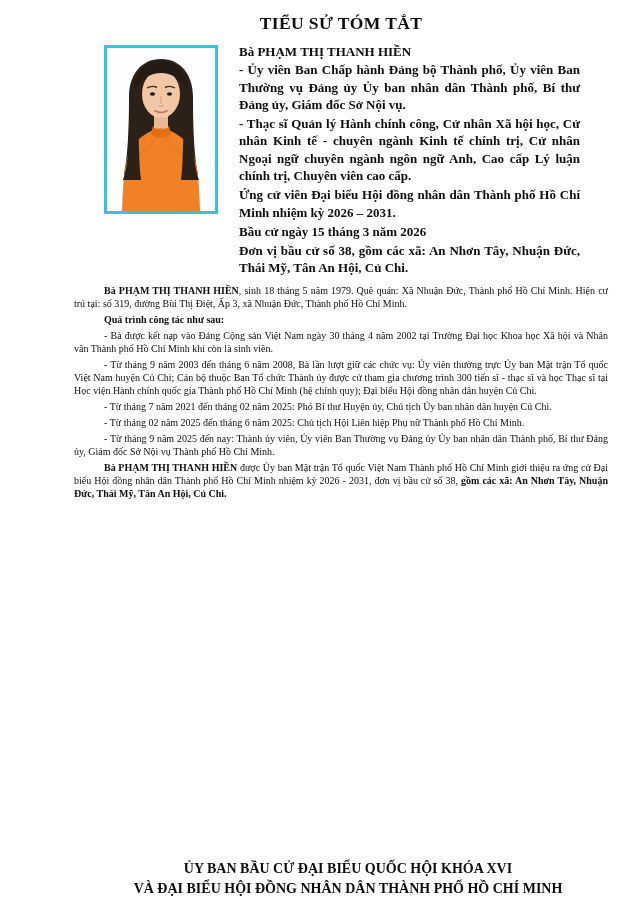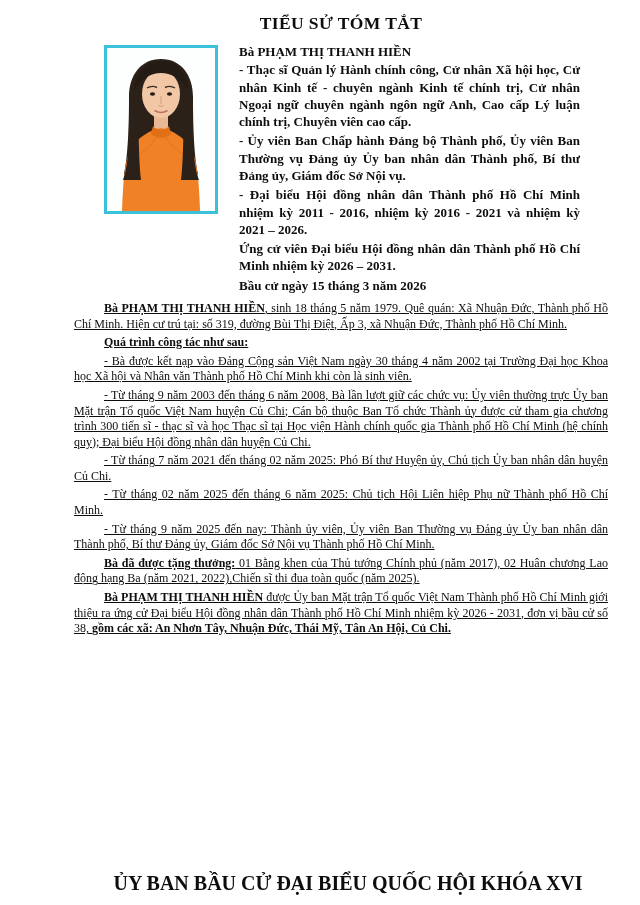--- a/index.html
+++ b/index.html
@@ -32,34 +32,33 @@
     overflow: hidden;
   }
   .photo-frame svg { display: block; width: 108px; height: 163px; }
 
   .info-col { width: 341px; flex: none; font-weight: 700; font-size: 13px; line-height: 1.33; }
   .info-col p { margin: 0 0 2px 0; text-align: justify; }
   .info-col p.name { text-align: left; margin-bottom: 1px; }
 
   .bio p {
     margin: 0 0 3px 0;
-    font-size: 12px;
+    font-size: 10px;
     line-height: 1.3;
     text-align: justify;
     text-indent: 30px;
-    text-decoration: underline;
   }
   .bold { font-weight: 700; }
 
   .footer {
     position: absolute;
     left: 84px; right: 28px; bottom: 7px;
     text-align: center;
     font-weight: 700;
-    font-size: 20px;
+    font-size: 14px;
     line-height: 1.38;
   }
   .footer p { margin: 0; }
 </style>
 </head>
 <body>
 
 <div class="doc">
 
   <h1 class="title">TIỂU SỬ TÓM TẮT</h1>
@@ -84,37 +83,37 @@
           <ellipse cx="45.5" cy="46" rx="2.6" ry="1.7" fill="#231a15"></ellipse>
           <ellipse cx="62.5" cy="46" rx="2.6" ry="1.7" fill="#231a15"></ellipse>
           <path d="M54 48 l0 8 m-2.5 1.5 q2.5 1.5 5 0" stroke="#d7a181" stroke-width="1.1" fill="none"></path>
           <path d="M47.5 62.5 q6.5 4 13 0" stroke="#bf7060" stroke-width="1.6" fill="none"></path>
         </svg>
       </div>
     </div>
 
     <div class="info-col">
       <p class="name">Bà PHẠM THỊ THANH HIỀN</p>
+      <p>- Ủy viên Ban Chấp hành Đảng bộ Thành phố, Ủy viên Ban Thường vụ Đảng ủy Ủy ban nhân dân Thành phố, Bí thư Đảng ủy, Giám đốc Sở Nội vụ.</p>
       <p>- Thạc sĩ Quản lý Hành chính công, Cử nhân Xã hội học, Cử nhân Kinh tế - chuyên ngành Kinh tế chính trị, Cử nhân Ngoại ngữ chuyên ngành ngôn ngữ Anh, Cao cấp Lý luận chính trị, Chuyên viên cao cấp.</p>
-      <p>- Ủy viên Ban Chấp hành Đảng bộ Thành phố, Ủy viên Ban Thường vụ Đảng ủy Ủy ban nhân dân Thành phố, Bí thư Đảng ủy, Giám đốc Sở Nội vụ.</p>
-      <p>- Đại biểu Hội đồng nhân dân Thành phố Hồ Chí Minh nhiệm kỳ 2011 - 2016, nhiệm kỳ 2016 - 2021 và nhiệm kỳ 2021 – 2026.</p>
       <p>Ứng cử viên Đại biểu Hội đồng nhân dân Thành phố Hồ Chí Minh nhiệm kỳ 2026 – 2031.</p>
       <p>Bầu cử ngày 15 tháng 3 năm 2026</p>
+      <p>Đơn vị bầu cử số 38, gồm các xã: An Nhơn Tây, Nhuận Đức, Thái Mỹ, Tân An Hội, Củ Chi.</p>
     </div>
   </div>
 
   <div class="bio">
     <p><span class="bold">Bà PHẠM THỊ THANH HIỀN</span><span>, sinh 18 tháng 5 năm 1979. Quê quán: Xã Nhuận Đức, Thành phố Hồ Chí Minh. Hiện cư trú tại: số 319, đường Bùi Thị Điệt, Ấp 3, xã Nhuận Đức, Thành phố Hồ Chí Minh.</span></p>
     <p class="bold">Quá trình công tác như sau:</p>
     <p>- Bà được kết nạp vào Đảng Cộng sản Việt Nam ngày 30 tháng 4 năm 2002 tại Trường Đại học Khoa học Xã hội và Nhân văn Thành phố Hồ Chí Minh khi còn là sinh viên.</p>
     <p>- Từ tháng 9 năm 2003 đến tháng 6 năm 2008, Bà lần lượt giữ các chức vụ: Ủy viên thường trực Ủy ban Mặt trận Tổ quốc Việt Nam huyện Củ Chi; Cán bộ thuộc Ban Tổ chức Thành ủy được cử tham gia chương trình 300 tiến sĩ - thạc sĩ và học Thạc sĩ tại Học viện Hành chính quốc gia Thành phố Hồ Chí Minh (hệ chính quy); Đại biểu Hội đồng nhân dân huyện Củ Chi.</p>
     <p>- Từ tháng 7 năm 2021 đến tháng 02 năm 2025: Phó Bí thư Huyện ủy, Chủ tịch Ủy ban nhân dân huyện Củ Chi.</p>
     <p>- Từ tháng 02 năm 2025 đến tháng 6 năm 2025: Chủ tịch Hội Liên hiệp Phụ nữ Thành phố Hồ Chí Minh.</p>
     <p>- Từ tháng 9 năm 2025 đến nay: Thành ủy viên, Ủy viên Ban Thường vụ Đảng ủy Ủy ban nhân dân Thành phố, Bí thư Đảng ủy, Giám đốc Sở Nội vụ Thành phố Hồ Chí Minh.</p>
-    <p><span class="bold">Bà đã được tặng thưởng:</span><span> 01 Bằng khen của Thủ tướng Chính phủ (năm 2017), 02 Huân chương Lao động hạng Ba (năm 2021, 2022),Chiến sĩ thi đua toàn quốc (năm 2025).</span></p>
     <p><span class="bold">Bà PHẠM THỊ THANH HIỀN</span><span> được Ủy ban Mặt trận Tổ quốc Việt Nam Thành phố Hồ Chí Minh giới thiệu ra ứng cử Đại biểu Hội đồng nhân dân Thành phố Hồ Chí Minh nhiệm kỳ 2026 - 2031, đơn vị bầu cử số 38, </span><span class="bold">gồm các xã: An Nhơn Tây, Nhuận Đức, Thái Mỹ, Tân An Hội, Củ Chi.</span></p>
   </div>
 
   <div class="footer">
     <p>ỦY BAN BẦU CỬ ĐẠI BIỂU QUỐC HỘI KHÓA XVI</p>
+    <p>VÀ ĐẠI BIỂU HỘI ĐỒNG NHÂN DÂN THÀNH PHỐ HỒ CHÍ MINH</p>
   </div>
 
 </div>
 
 </body></html>

